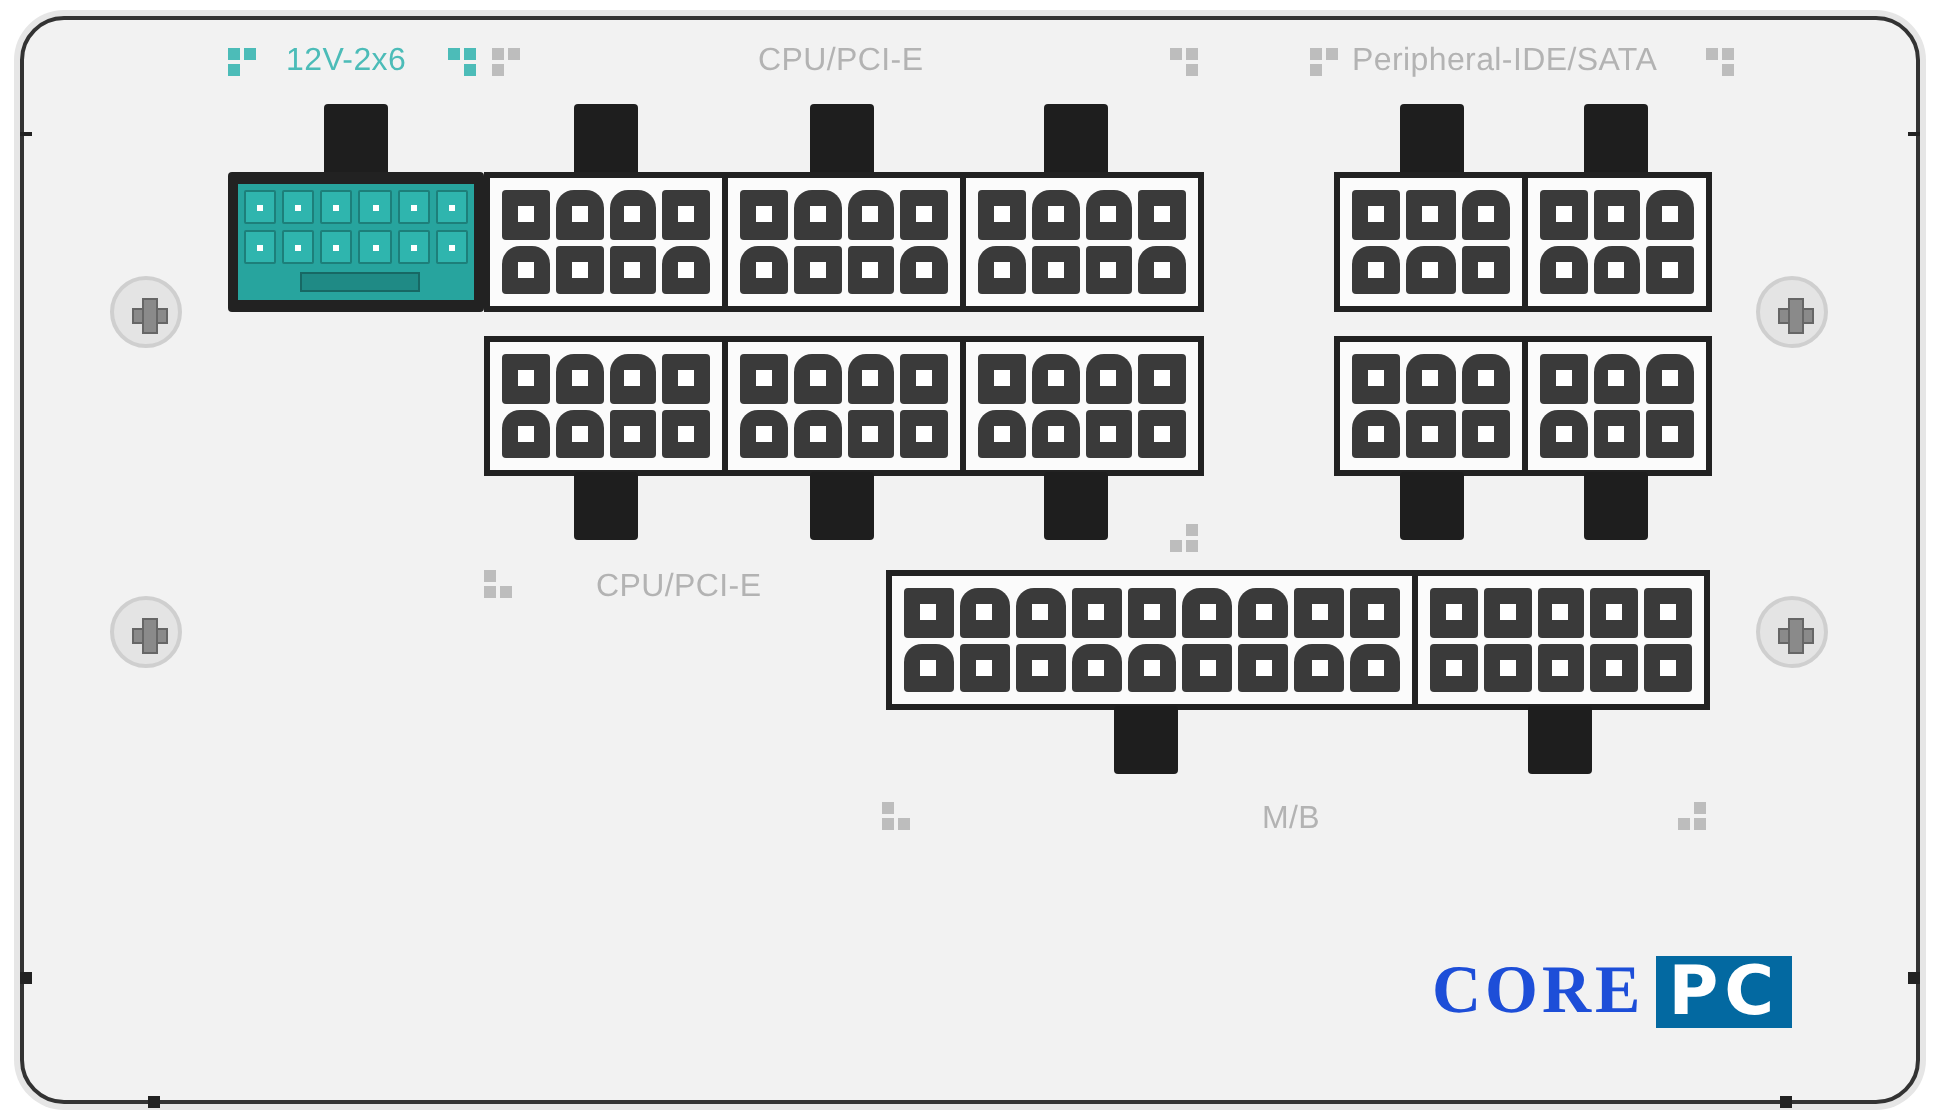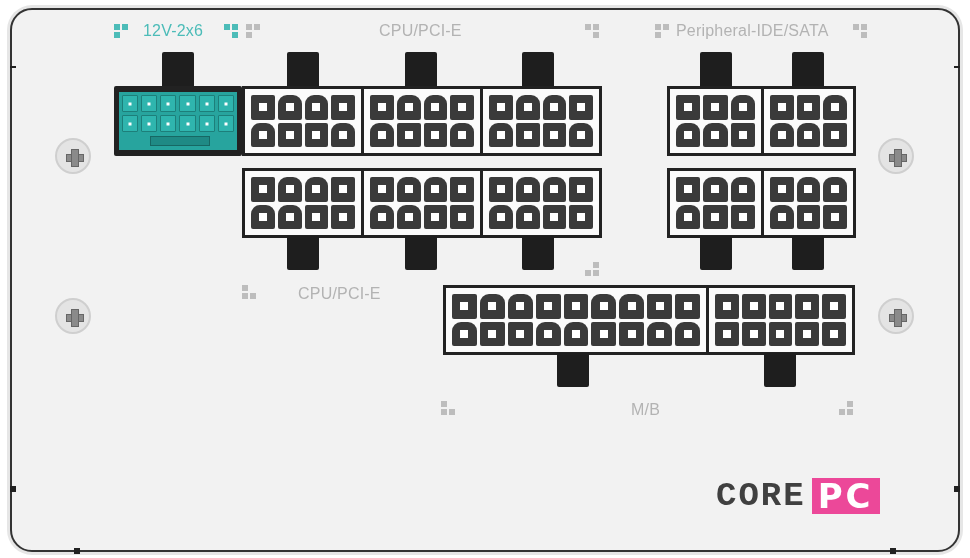--- a/index.html
+++ b/index.html
@@ -65,25 +65,25 @@
   }
   .sense {
     position: absolute; left: 36px; top: 50px; width: 60px; height: 10px;
     background: #1f8a85; border: 1px solid #176864;
   }
 
   .logo {
     position: absolute; left: 716px; top: 478px; height: 36px; display: flex; align-items: center;
   }
   .logo-core {
-    font-size: 34px; font-weight: bold; color: #404040; letter-spacing: 2px;
-    font-family: Liberation Mono, monospace; line-height: 36px;
+    font-size: 34px; font-weight: bold; color: #1d4ed8; letter-spacing: 2px;
+    font-family: Liberation Serif, serif; line-height: 36px;
   }
   .logo-pc {
-    margin-left: 6px; background: #ec4899; color: #ffffff; font-size: 34px; font-weight: bold;
+    margin-left: 6px; background: #0369a1; color: #ffffff; font-size: 34px; font-weight: bold;
     font-family: "DejaVu Sans", sans-serif; line-height: 36px; padding: 0 6px; letter-spacing: 3px; text-align: center;
   }
 </style>
 </head>
 <body>
 
 <div class="panel">
 
   <div class="notch" style="left:-2px;top:56px;width:6px;height:2px;"></div>
   <div class="notch" style="left:-2px;top:476px;width:6px;height:6px;"></div>

